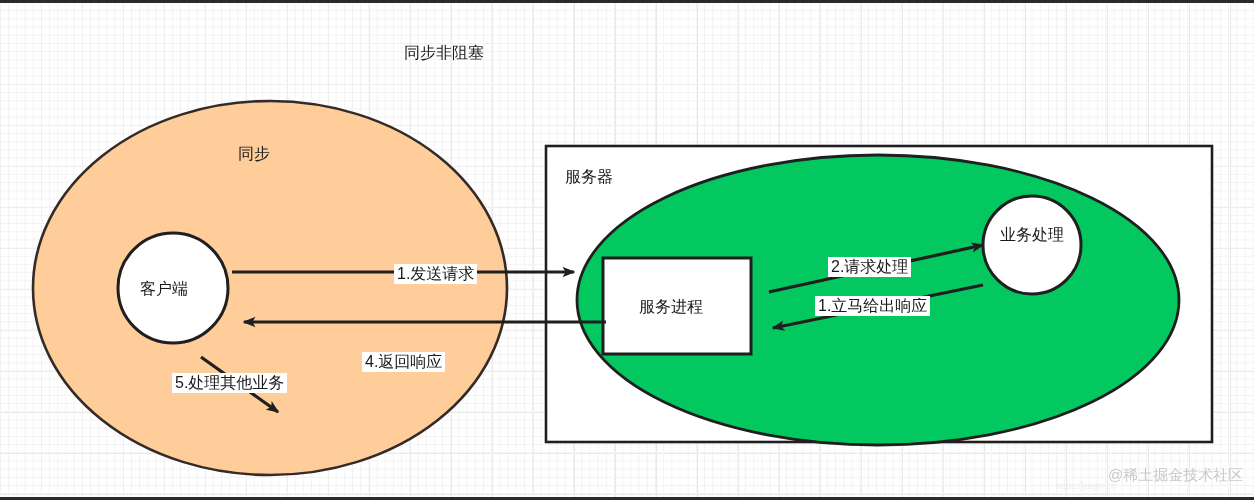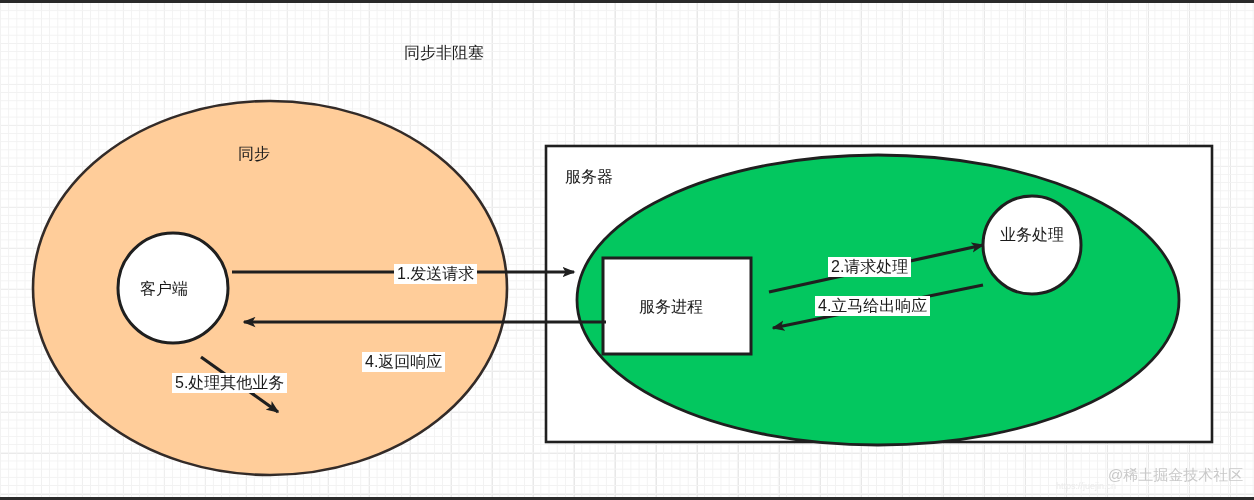--- a/index.html
+++ b/index.html
@@ -117,19 +117,19 @@
   <div class="lbl t16 center-two" style="left:1000px; top:226px; width:66px; white-space:normal;">业务处理</div>
 
   <div class="lbl t16 boxed" style="left:362px; top:264px;margin-left:32px;">1.发送请求</div>
 
   <div class="lbl t16 boxed" style="left:362px; top:312px;margin-top:40px;">4.返回响应</div>
 
   <div class="lbl t16 boxed" style="left:172px; top:373px;">5.处理其他业务</div>
 
   <div class="lbl t16 boxed" style="left:828px; top:257px;">2.请求处理</div>
 
-  <div class="lbl t16 boxed" style="left:815px; top:296px;">4.立马给出响应</div>
+  <div class="lbl t16 boxed" style="left:815px; top:296px;">1.立马给出响应</div>
 
   <div class="watermark-faint" style="left:1056px; top:481px;">https://juejin.cn</div>
 
   <div class="watermark" style="left:1108px; top:466px;">@稀土掘金技术社区</div>
 
 </div>
 
 </body></html>

